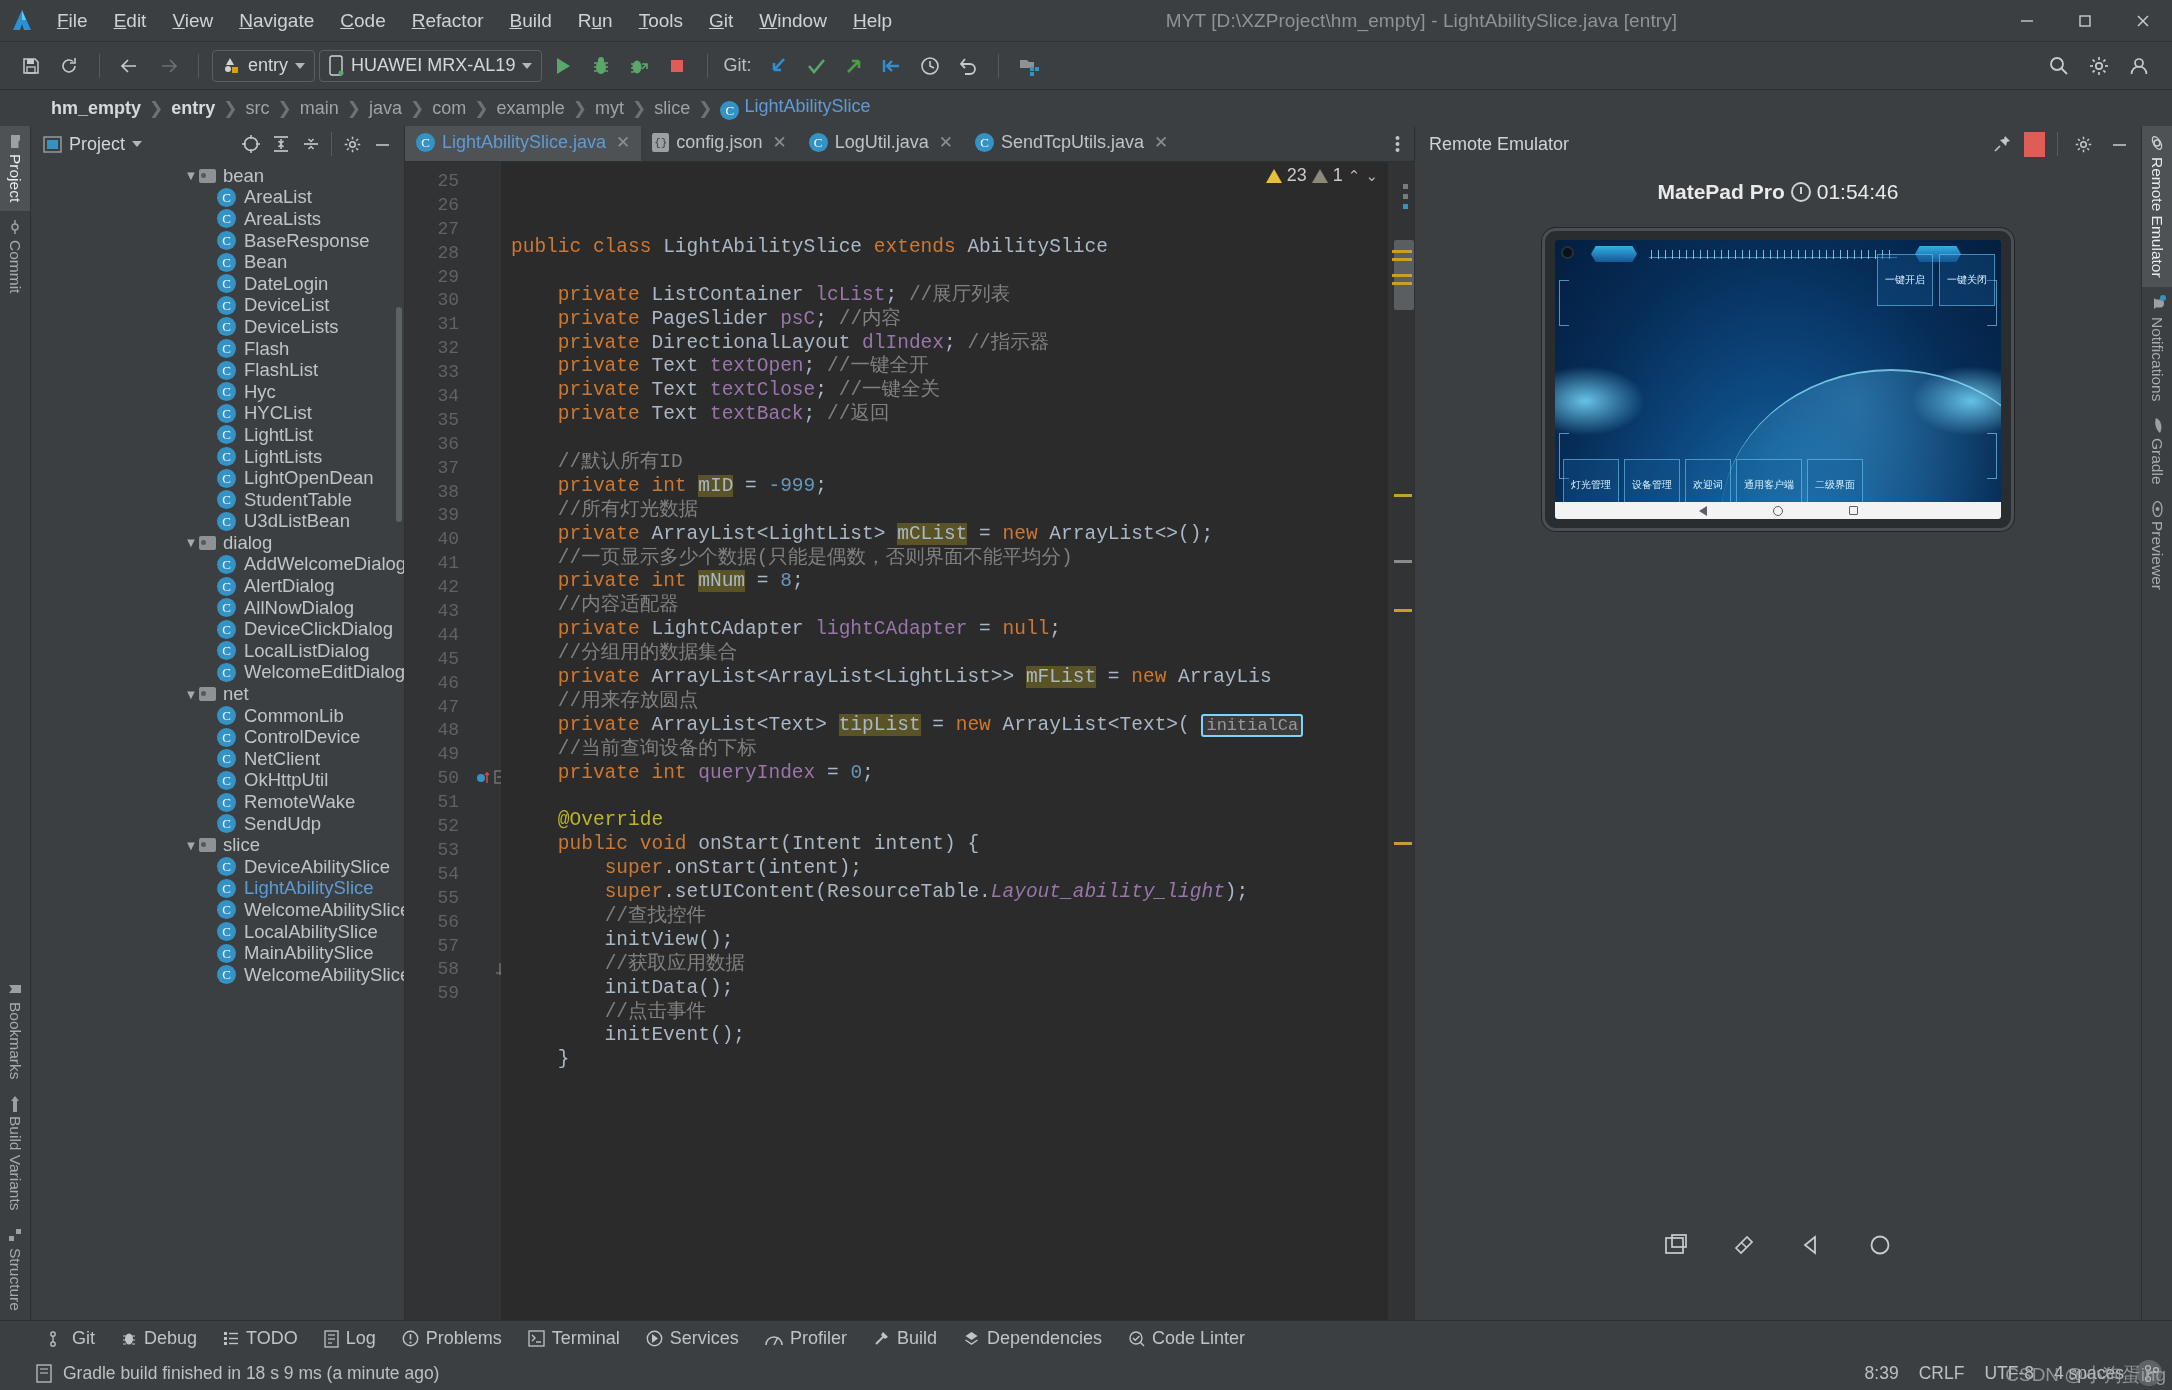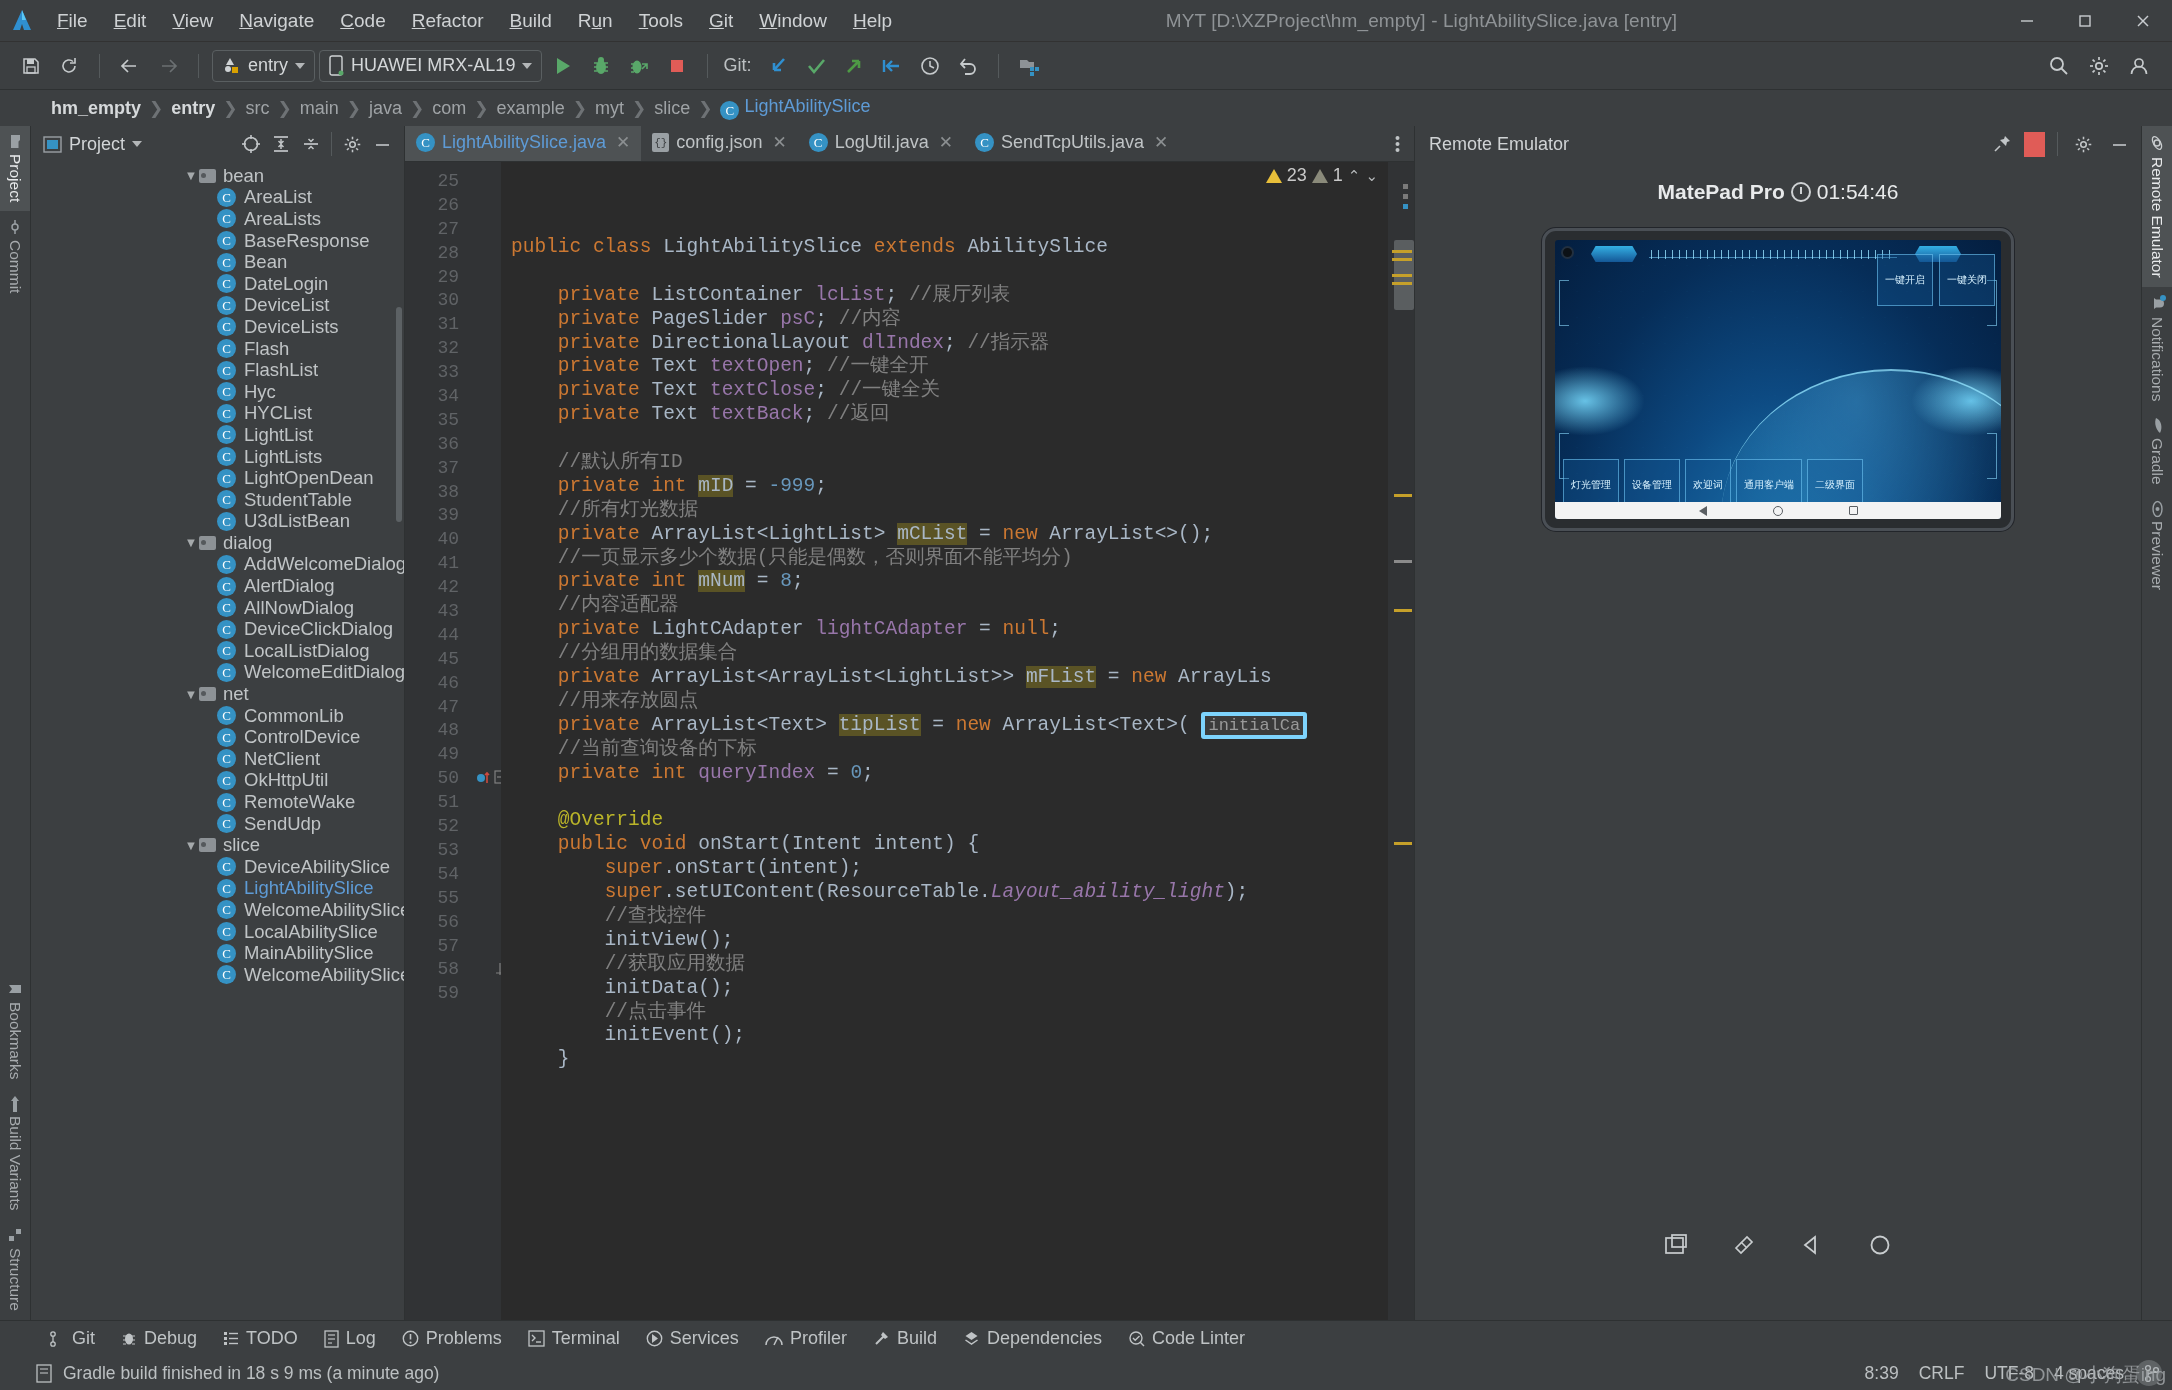--- a/index.html
+++ b/index.html
@@ -103,21 +103,21 @@
   .code { flex:1; padding-top:8px; position:relative; background:#2b2b2b; overflow:hidden;
           white-space:pre; }
   .cline { height:23.9px; line-height:23.9px; padding-left:10px; color:#a9b7c6; }
   .kw { color:#cc7832; }
   .cmt { color:#808080; }
   .fld { color:#9876aa; }
   .cls { color:#a9b7c6; }
   .num { color:#6897bb; }
   .ann { color:#bbb529; }
   .hl { background:#5a5325; }
-  .param { background:#3b3b3b; color:#999; border:4px solid #7dd3fc; border-radius:3px;
+  .param { background:#3b3b3b; color:#999; border:2px solid #7dd3fc; border-radius:3px;
            padding:0 3px; font-size:17px; }
   .ital { font-style:italic; color:#9876aa; }
   .inspect { position:absolute; right:10px; top:3px; display:flex; align-items:center; gap:5px;
              font-family:"Liberation Sans",sans-serif; font-size:18px; z-index:5;}
   .warnN { color:#c9c9c9; }
   .tri-y { width:0;height:0;border-left:8px solid transparent;border-right:8px solid transparent;
            border-bottom:14px solid #e8bf3a; position:relative; }
   .tri-g { width:0;height:0;border-left:8px solid transparent;border-right:8px solid transparent;
            border-bottom:14px solid #8a8a7a; }
   .chev { color:#b8bbbd; font-size:15px; }

